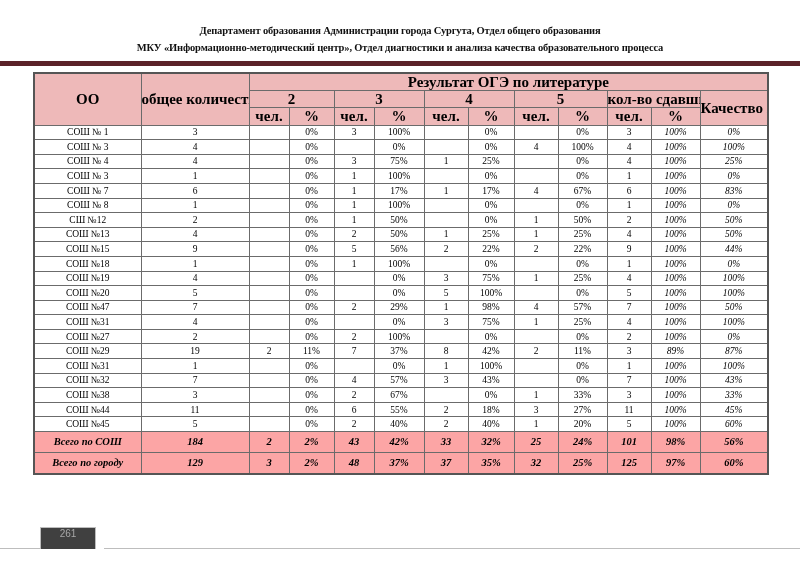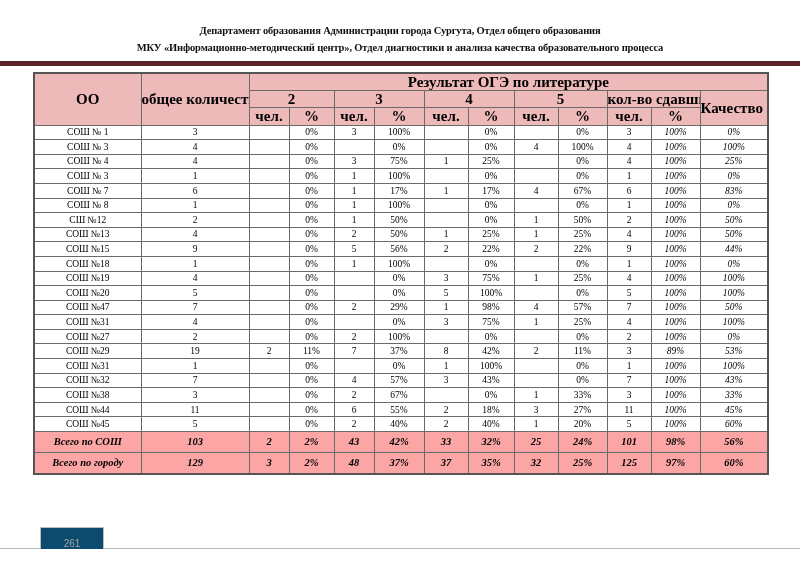--- a/index.html
+++ b/index.html
@@ -135,27 +135,27 @@
     left: 104px;
     top: 548px;
     width: 696px;
     height: 1px;
     background: #bdbdbd;
   }
   #page-tab {
     position: absolute;
     left: 40px;
     top: 527px;
-    width: 64px;
+    width: 56px;
     height: 22px;
     border: 1px solid #bdbdbd;
     border-bottom: none;
-    background: #0c4a6e;
+    background: #404040;
     display: flex;
-    align-items: flex-end;
+    align-items: flex-start;
     justify-content: center;
   }
   #page-number {
     font-family: "Liberation Sans", sans-serif;
     font-size: 10px;
     color: #a8a8a8;
   }
 </style>
 </head>
 <body>
@@ -442,21 +442,21 @@
           <td class="num grp">2</td>
           <td class="pct">11%</td>
           <td class="num grp">7</td>
           <td class="pct">37%</td>
           <td class="num grp">8</td>
           <td class="pct">42%</td>
           <td class="num grp">2</td>
           <td class="pct">11%</td>
           <td class="num grp">3</td>
           <td class="ital">89%</td>
-          <td class="ital grp">53%</td>
+          <td class="ital grp">87%</td>
         </tr>
         <tr>
           <td class="school">СОШ №31</td>
           <td class="num">1</td>
           <td class="num grp"></td>
           <td class="pct">0%</td>
           <td class="num grp"></td>
           <td class="pct">0%</td>
           <td class="num grp">1</td>
           <td class="pct">100%</td>
@@ -521,21 +521,21 @@
           <td class="num grp">2</td>
           <td class="pct">40%</td>
           <td class="num grp">1</td>
           <td class="pct">20%</td>
           <td class="num grp">5</td>
           <td class="ital">100%</td>
           <td class="ital grp">60%</td>
         </tr>
         <tr class="summary">
           <td class="label">Всего по СОШ</td>
-          <td class="">103</td>
+          <td class="">184</td>
           <td class="grp">2</td>
           <td class="">2%</td>
           <td class="grp">43</td>
           <td class="">42%</td>
           <td class="grp">33</td>
           <td class="">32%</td>
           <td class="grp">25</td>
           <td class="">24%</td>
           <td class="grp">101</td>
           <td class="">98%</td>

